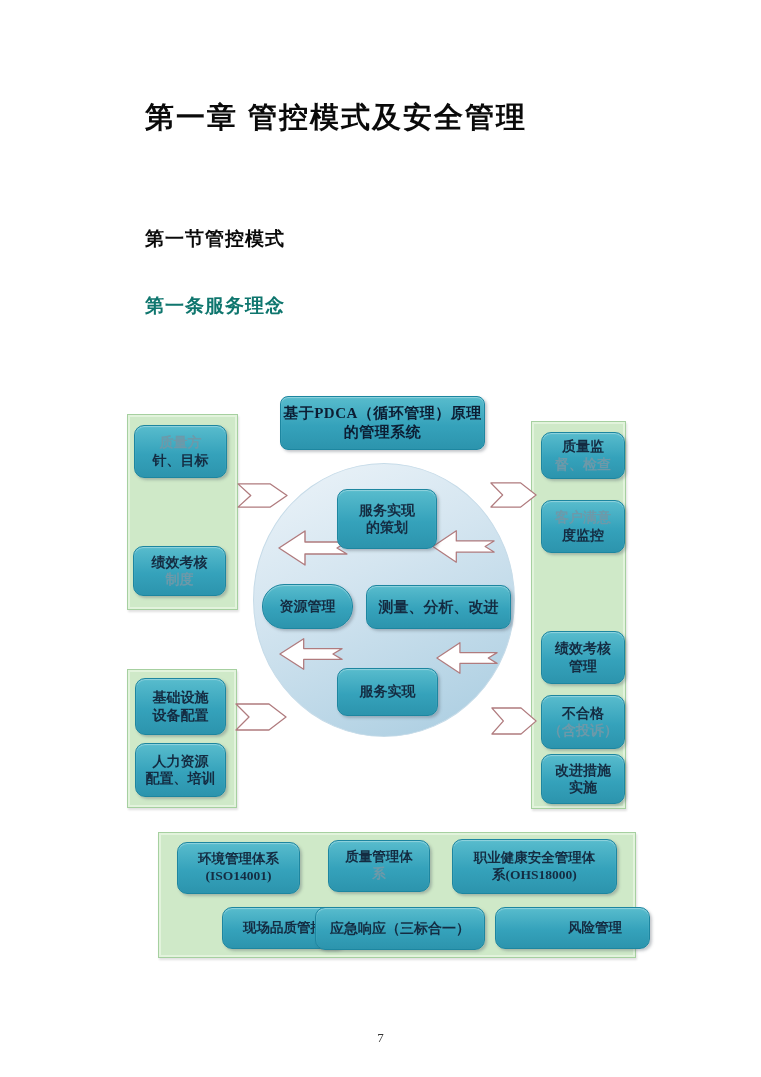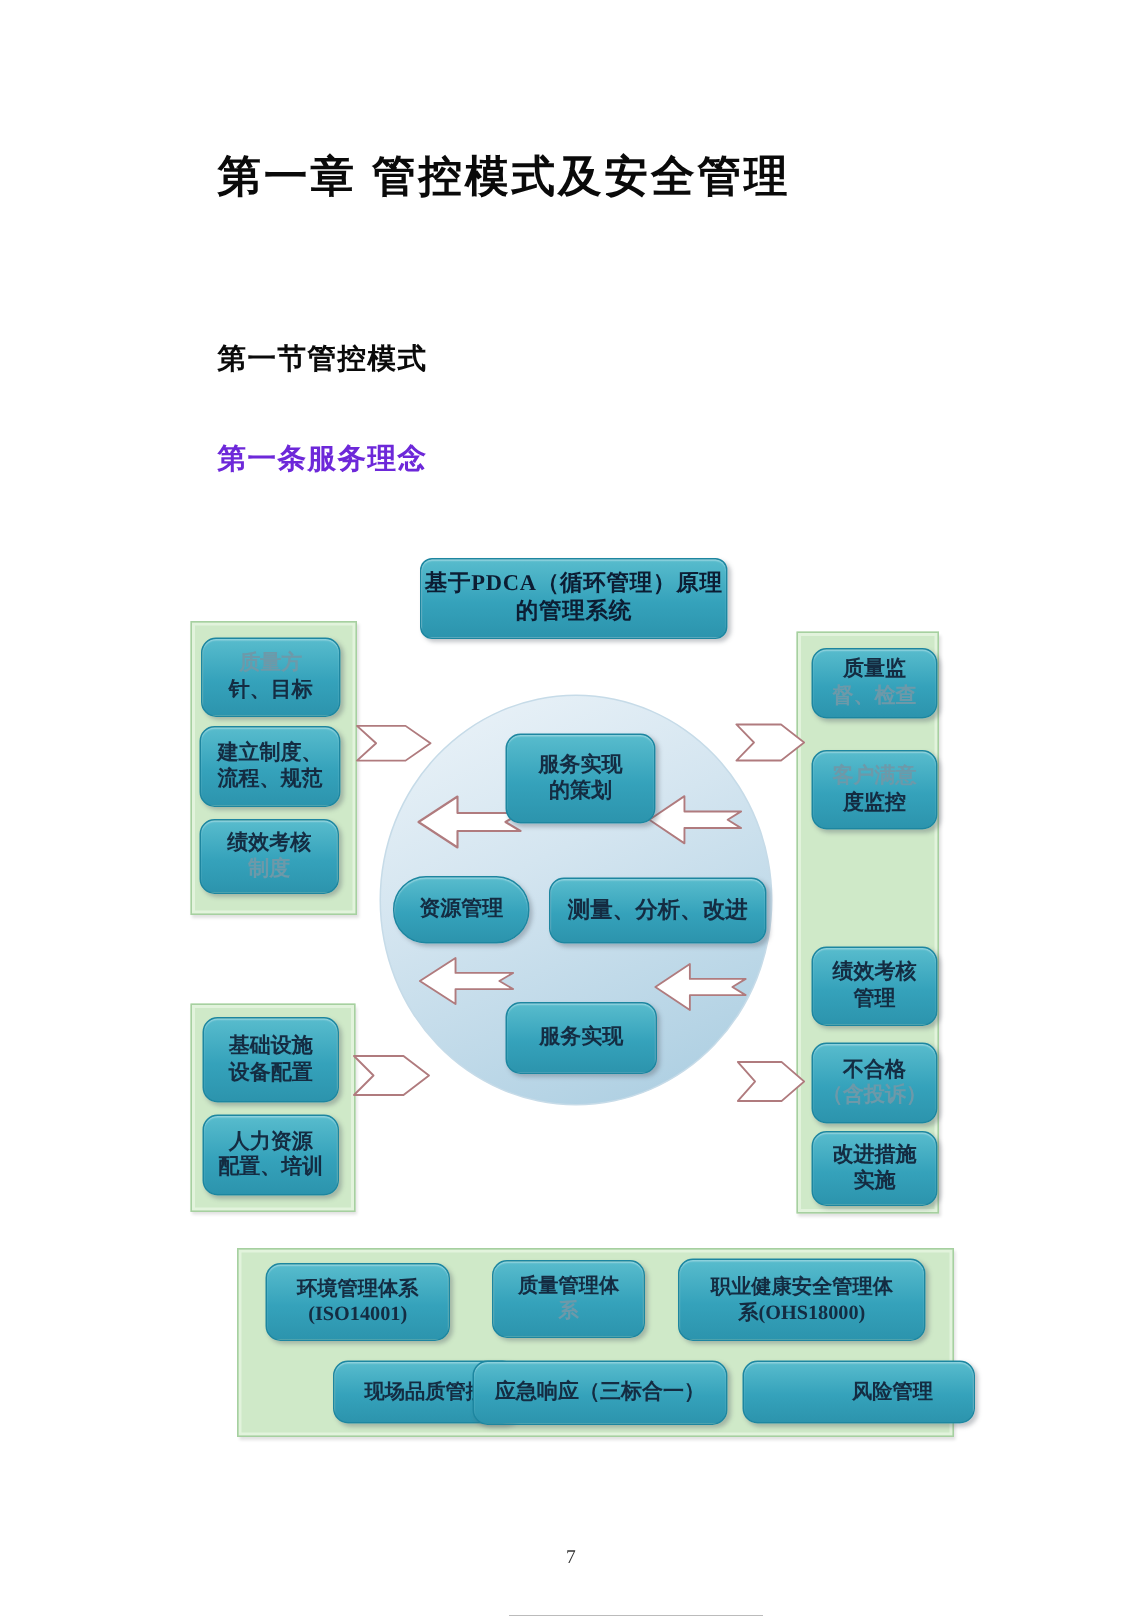--- a/index.html
+++ b/index.html
@@ -19,21 +19,21 @@
   }
   .h-section{
     position:absolute;left:145px;top:226px;
     font-family:"Liberation Sans", sans-serif;
     font-size:19px;font-weight:bold;color:#0a0a0a;
     letter-spacing:1px;white-space:nowrap;
   }
   .h-article{
     position:absolute;left:145px;top:293px;
     font-family:"Liberation Sans", sans-serif;
-    font-size:19px;font-weight:bold;color:#6d28d9;
+    font-size:19px;font-weight:bold;color:#0f766e;
     letter-spacing:1px;white-space:nowrap;
   }
   .pagenum{
     position:absolute;left:0;right:0;top:1030px;
     text-align:center;font-size:13px;color:#333;
   }
   
   .gbox{
     position:absolute;
     background:#cfe9c8;
@@ -55,20 +55,21 @@
     z-index:3;
   }
   .tbox .ln{white-space:nowrap;}
   .muted{color:#6d99a9;}
   .dtitle{
     border-radius:8px;
     font-size:15px;
     color:#0c1d33;
     letter-spacing:.5px;
     z-index:4;
+    margin-top:24px;
   }
   .circle{
     position:absolute;left:253px;top:463px;width:260px;height:272px;
     border-radius:50%;
     background:linear-gradient(155deg,#edf4f9 0%,#d4e5f0 40%,#a8cce0 100%);
     border:1px solid #c6dbe8;
     z-index:1;
   }
   .arrow{position:absolute;z-index:2;}
   .arrow svg{display:block;width:100%;height:100%;}
@@ -90,24 +91,20 @@
 
   <div class="gbox" style="left:127px;top:414px;width:109px;height:194px;"></div>
   <div class="gbox" style="left:127px;top:669px;width:108px;height:137px;"></div>
   <div class="gbox" style="left:531px;top:421px;width:93px;height:386px;"></div>
   <div class="gbox" style="left:158px;top:832px;width:476px;height:124px;"></div>
 
   <div class="tbox" style="left:134px;top:425px;width:91px;height:51px;">
     <div class="ln muted">质量方</div>
     <div class="ln">针、目标</div>
   </div>
-  <div class="tbox" style="left:133px;top:484px;width:92px;height:52px;">
-    <div class="ln">建立制度、</div>
-    <div class="ln">流程、规范</div>
-  </div>
   <div class="tbox" style="left:133px;top:546px;width:91px;height:48px;">
     <div class="ln">绩效考核</div>
     <div class="ln muted">制度</div>
   </div>
 
   <div class="tbox" style="left:135px;top:678px;width:89px;height:55px;">
     <div class="ln">基础设施</div>
     <div class="ln">设备配置</div>
   </div>
   <div class="tbox" style="left:541px;top:432px;width:82px;height:45px;">

